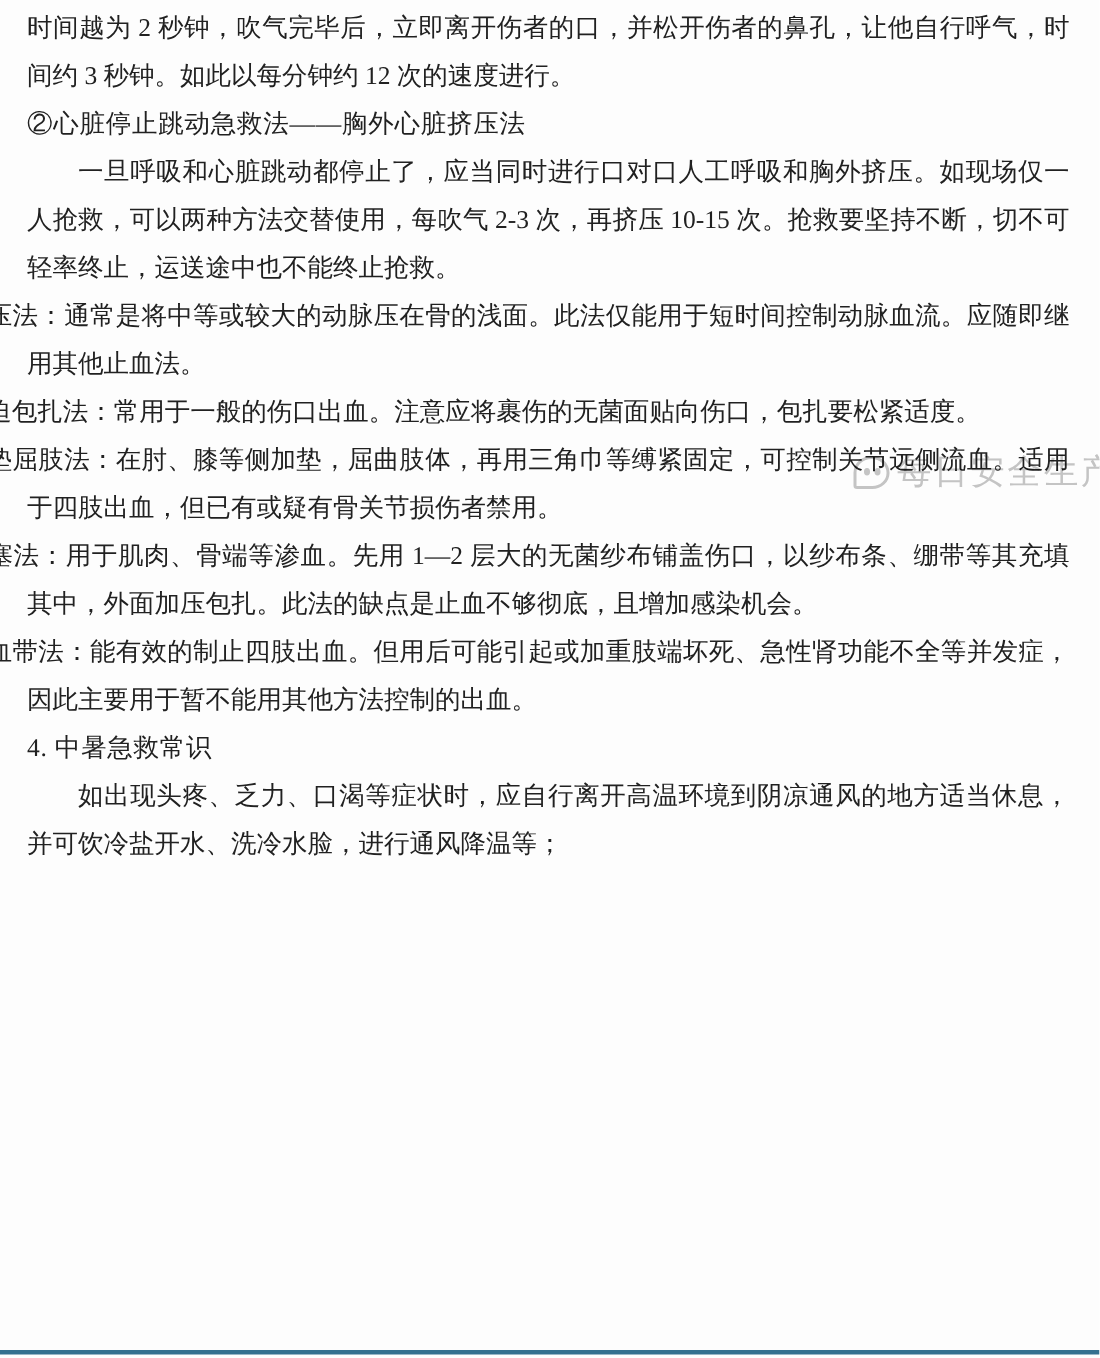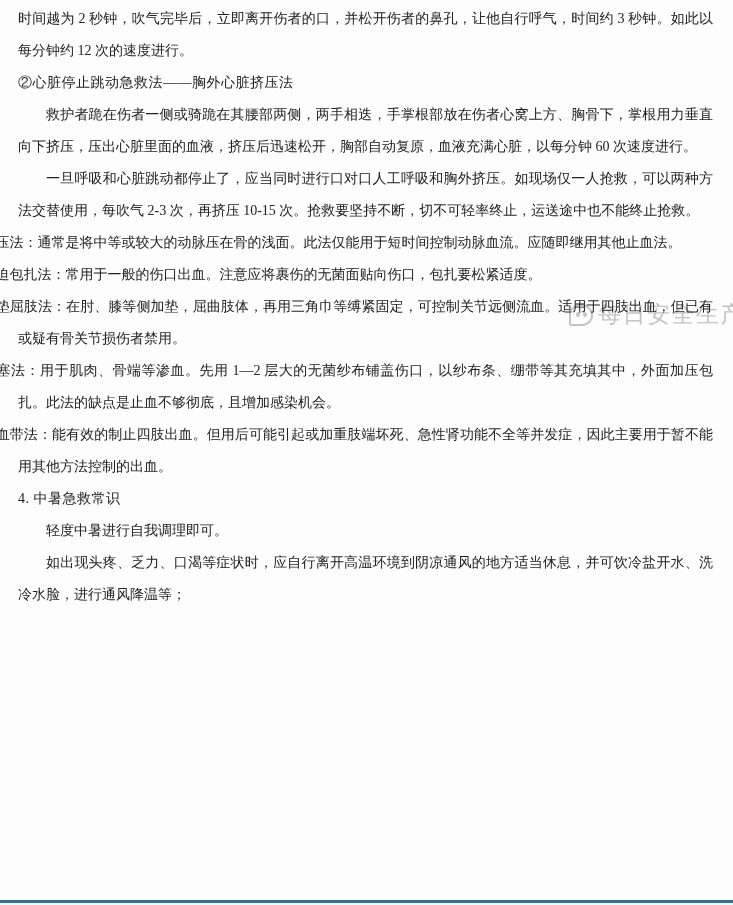--- a/index.html
+++ b/index.html
@@ -11,21 +11,21 @@
   }
   .page {
     position: relative;
     width: 733px; height: 905px;
     background: #fdfdfd;
   }
   .doc-body {
     position: absolute;
     top: 3px; left: 18px; right: 20px;
     z-index: 1;
-    font-size: 14px;
+    font-size: 17px;
     line-height: 32px;
     color: #212121;
     text-align: justify;
   }
   p.para { margin: 0; padding: 0; }
   .style-plain   { }
   .style-indent  { text-indent: 2em; }
   .style-heading { font-weight: normal; letter-spacing: 0.5px; }
   .style-list    { padding-left: 4.6em; text-indent: -3.6em; }
 
@@ -73,29 +73,27 @@
   }
 </style>
 </head>
 <body style="background: rgb(253, 253, 253);">
 
 <div class="page">
 
   <div class="doc-body" style="color: rgb(33, 33, 33);">
       <p class="para style-plain">时间越为 2 秒钟，吹气完毕后，立即离开伤者的口，并松开伤者的鼻孔，让他自行呼气，时间约 3 秒钟。如此以每分钟约 12 次的速度进行。</p>
       <p class="para style-heading">②心脏停止跳动急救法——胸外心脏挤压法</p>
-      <p class="para style-indent">救护者跪在伤者一侧或骑跪在其腰部两侧，两手相迭，手掌根部放在伤者心窝上方、胸骨下，掌根用力垂直向下挤压，压出心脏里面的血液，挤压后迅速松开，胸部自动复原，血液充满心脏，以每分钟 60 次速度进行。</p>
       <p class="para style-indent">一旦呼吸和心脏跳动都停止了，应当同时进行口对口人工呼吸和胸外挤压。如现场仅一人抢救，可以两种方法交替使用，每吹气 2-3 次，再挤压 10-15 次。抢救要坚持不断，切不可轻率终止，运送途中也不能终止抢救。</p>
       <p class="para style-list">①指压法：通常是将中等或较大的动脉压在骨的浅面。此法仅能用于短时间控制动脉血流。应随即继用其他止血法。</p>
       <p class="para style-list">②压迫包扎法：常用于一般的伤口出血。注意应将裹伤的无菌面贴向伤口，包扎要松紧适度。</p>
       <p class="para style-list">③加垫屈肢法：在肘、膝等侧加垫，屈曲肢体，再用三角巾等缚紧固定，可控制关节远侧流血。适用于四肢出血，但已有或疑有骨关节损伤者禁用。</p>
       <p class="para style-list">④填塞法：用于肌肉、骨端等渗血。先用 1—2 层大的无菌纱布铺盖伤口，以纱布条、绷带等其充填其中，外面加压包扎。此法的缺点是止血不够彻底，且增加感染机会。</p>
       <p class="para style-list">⑤止血带法：能有效的制止四肢出血。但用后可能引起或加重肢端坏死、急性肾功能不全等并发症，因此主要用于暂不能用其他方法控制的出血。</p>
       <p class="para style-heading">4. 中暑急救常识</p>
-      <p class="para style-indent">轻度中暑进行自我调理即可。</p>
       <p class="para style-indent">如出现头疼、乏力、口渴等症状时，应自行离开高温环境到阴凉通风的地方适当休息，并可饮冷盐开水、洗冷水脸，进行通风降温等；</p>
     </div>
 
   <div class="watermark">
     <span class="wm-icon"></span>
     <span class="wm-text" style="color: rgb(198, 198, 198);">每日安全生产</span>
   </div>
 
   <div class="bottom-bar" style="background: rgb(53, 112, 143);"></div>
 

